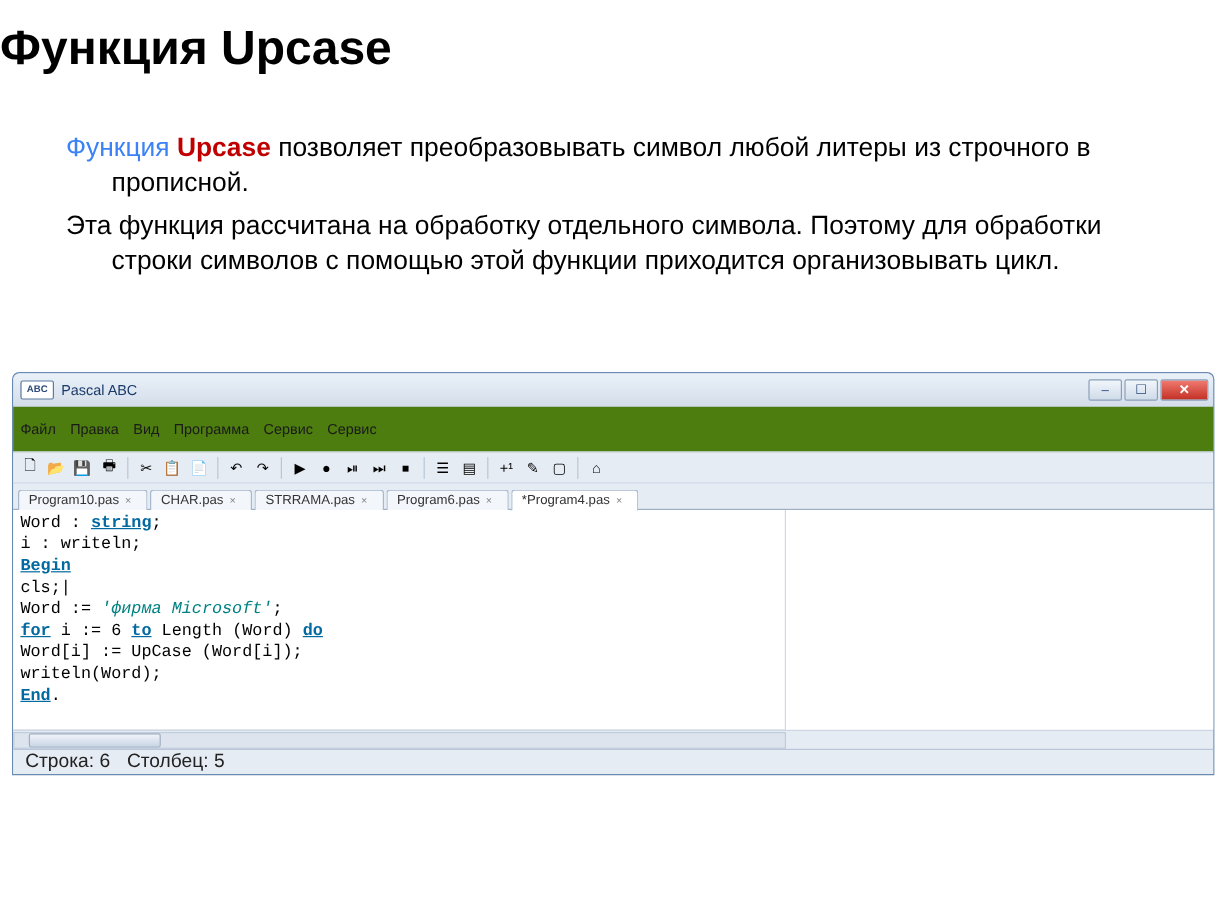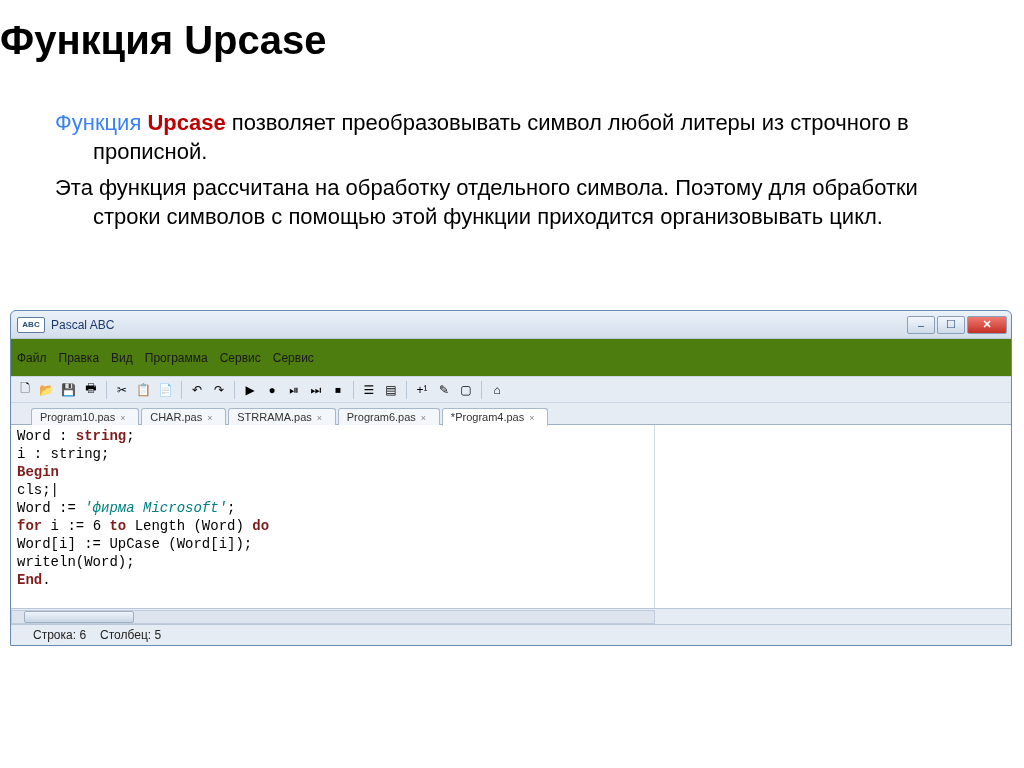--- a/index.html
+++ b/index.html
@@ -96,21 +96,21 @@
     border: 1px solid transparent;
     border-radius: 2px;
   }
   .tb-sep { width:1px; height:18px; background:#b8c6d8; margin:0 3px; }
 
   .tabbar {
     height: 22px;
     background: #e6ecf4;
     border-bottom: 1px solid #9fb0c6;
     display: flex; align-items: flex-end;
-    padding-left: 20px; gap: 0;
+    padding-left: 4px; gap: 0;
   }
   .tab {
     padding: 2px 8px 2px 8px;
     background: #f3f6fb;
     border: 1px solid #a8b8cc;
     border-bottom: none;
     border-radius: 3px 3px 0 0;
     font-size: 11px;
     color: #333;
     margin-right: 2px;
@@ -143,21 +143,21 @@
     border-right: 1px solid #d0d8e4;
     font-family: "Courier New", monospace;
     font-size: 14px;
     line-height: 18px;
     padding: 2px 6px;
     white-space: pre;
     overflow: hidden;
     position: relative;
   }
   .code-right { flex: 1; background: #fff; }
-  .kw { color: #7f1d1d; font-weight: bold; }
+  .kw { color: #0369a1; font-weight: bold; text-decoration: underline; }
   .str { color: #008080; font-style: italic; }
 
   .h-scroll {
     height: 16px;
     background: #e6ecf4;
     border-bottom: 1px solid #b8c6d8;
     display: flex; align-items: center;
   }
   .scroll-track { width: 644px; height: 14px; background:#dde4ee; border:1px solid #c0ccdc; display:flex; }
   .scroll-thumb { width: 110px; height: 12px; background: linear-gradient(#f0f4fa,#c9d6e6); border:1px solid #a0b0c4; border-radius:2px; margin-left:12px; }
@@ -168,22 +168,22 @@
     border-bottom: 1px solid #b8c6d8;
     font-family: "Courier New", monospace;
     font-size: 13px;
     padding: 3px 6px;
     color: #222;
   }
   .statusbar {
     height: 20px;
     background: #e6ecf4;
     display: flex; align-items: center;
-    padding-left: 22px; gap: 14px;
-    font-size: 12px;
+    padding-left: 10px; gap: 14px;
+    font-size: 16px;
     color: #222;
   }
 </style>
 </head>
 <body>
 
 <h1 class="slide-title">Функция Upcase</h1>
 
 <p class="body-text hang">
   <span class="red-prefix">Функция </span><span class="red-bold">Upcase</span><span> позволяет преобразовывать символ любой литеры из строчного в прописной.</span>
@@ -242,21 +242,21 @@
   <div class="tabbar" id="tabbar">
       <div class="tab"><span>Program10.pas</span><span class="tab-close">×</span></div>
       <div class="tab"><span>CHAR.pas</span><span class="tab-close">×</span></div>
       <div class="tab"><span>STRRAMA.pas</span><span class="tab-close">×</span></div>
       <div class="tab"><span>Program6.pas</span><span class="tab-close">×</span></div>
       <div class="tab active"><span>*Program4.pas</span><span class="tab-close">×</span></div>
     </div>
 
   <div class="code-area">
     <div class="code-left"><span>Word : </span><span class="kw">string</span><span>;</span>
-<span>i : string;</span>
+<span>i : writeln;</span>
 <span class="kw">Begin</span>
 <span>cls;|</span>
 <span>Word := </span><span class="str">'фирма Microsoft'</span><span>;</span>
 <span class="kw">for</span><span> i := 6 </span><span class="kw">to</span><span> Length (Word) </span><span class="kw">do</span>
 <span>Word[i] := UpCase (Word[i]);</span>
 <span>writeln(Word);</span>
 <span class="kw">End</span><span>.</span></div>
     <div class="code-right"></div>
   </div>
 

